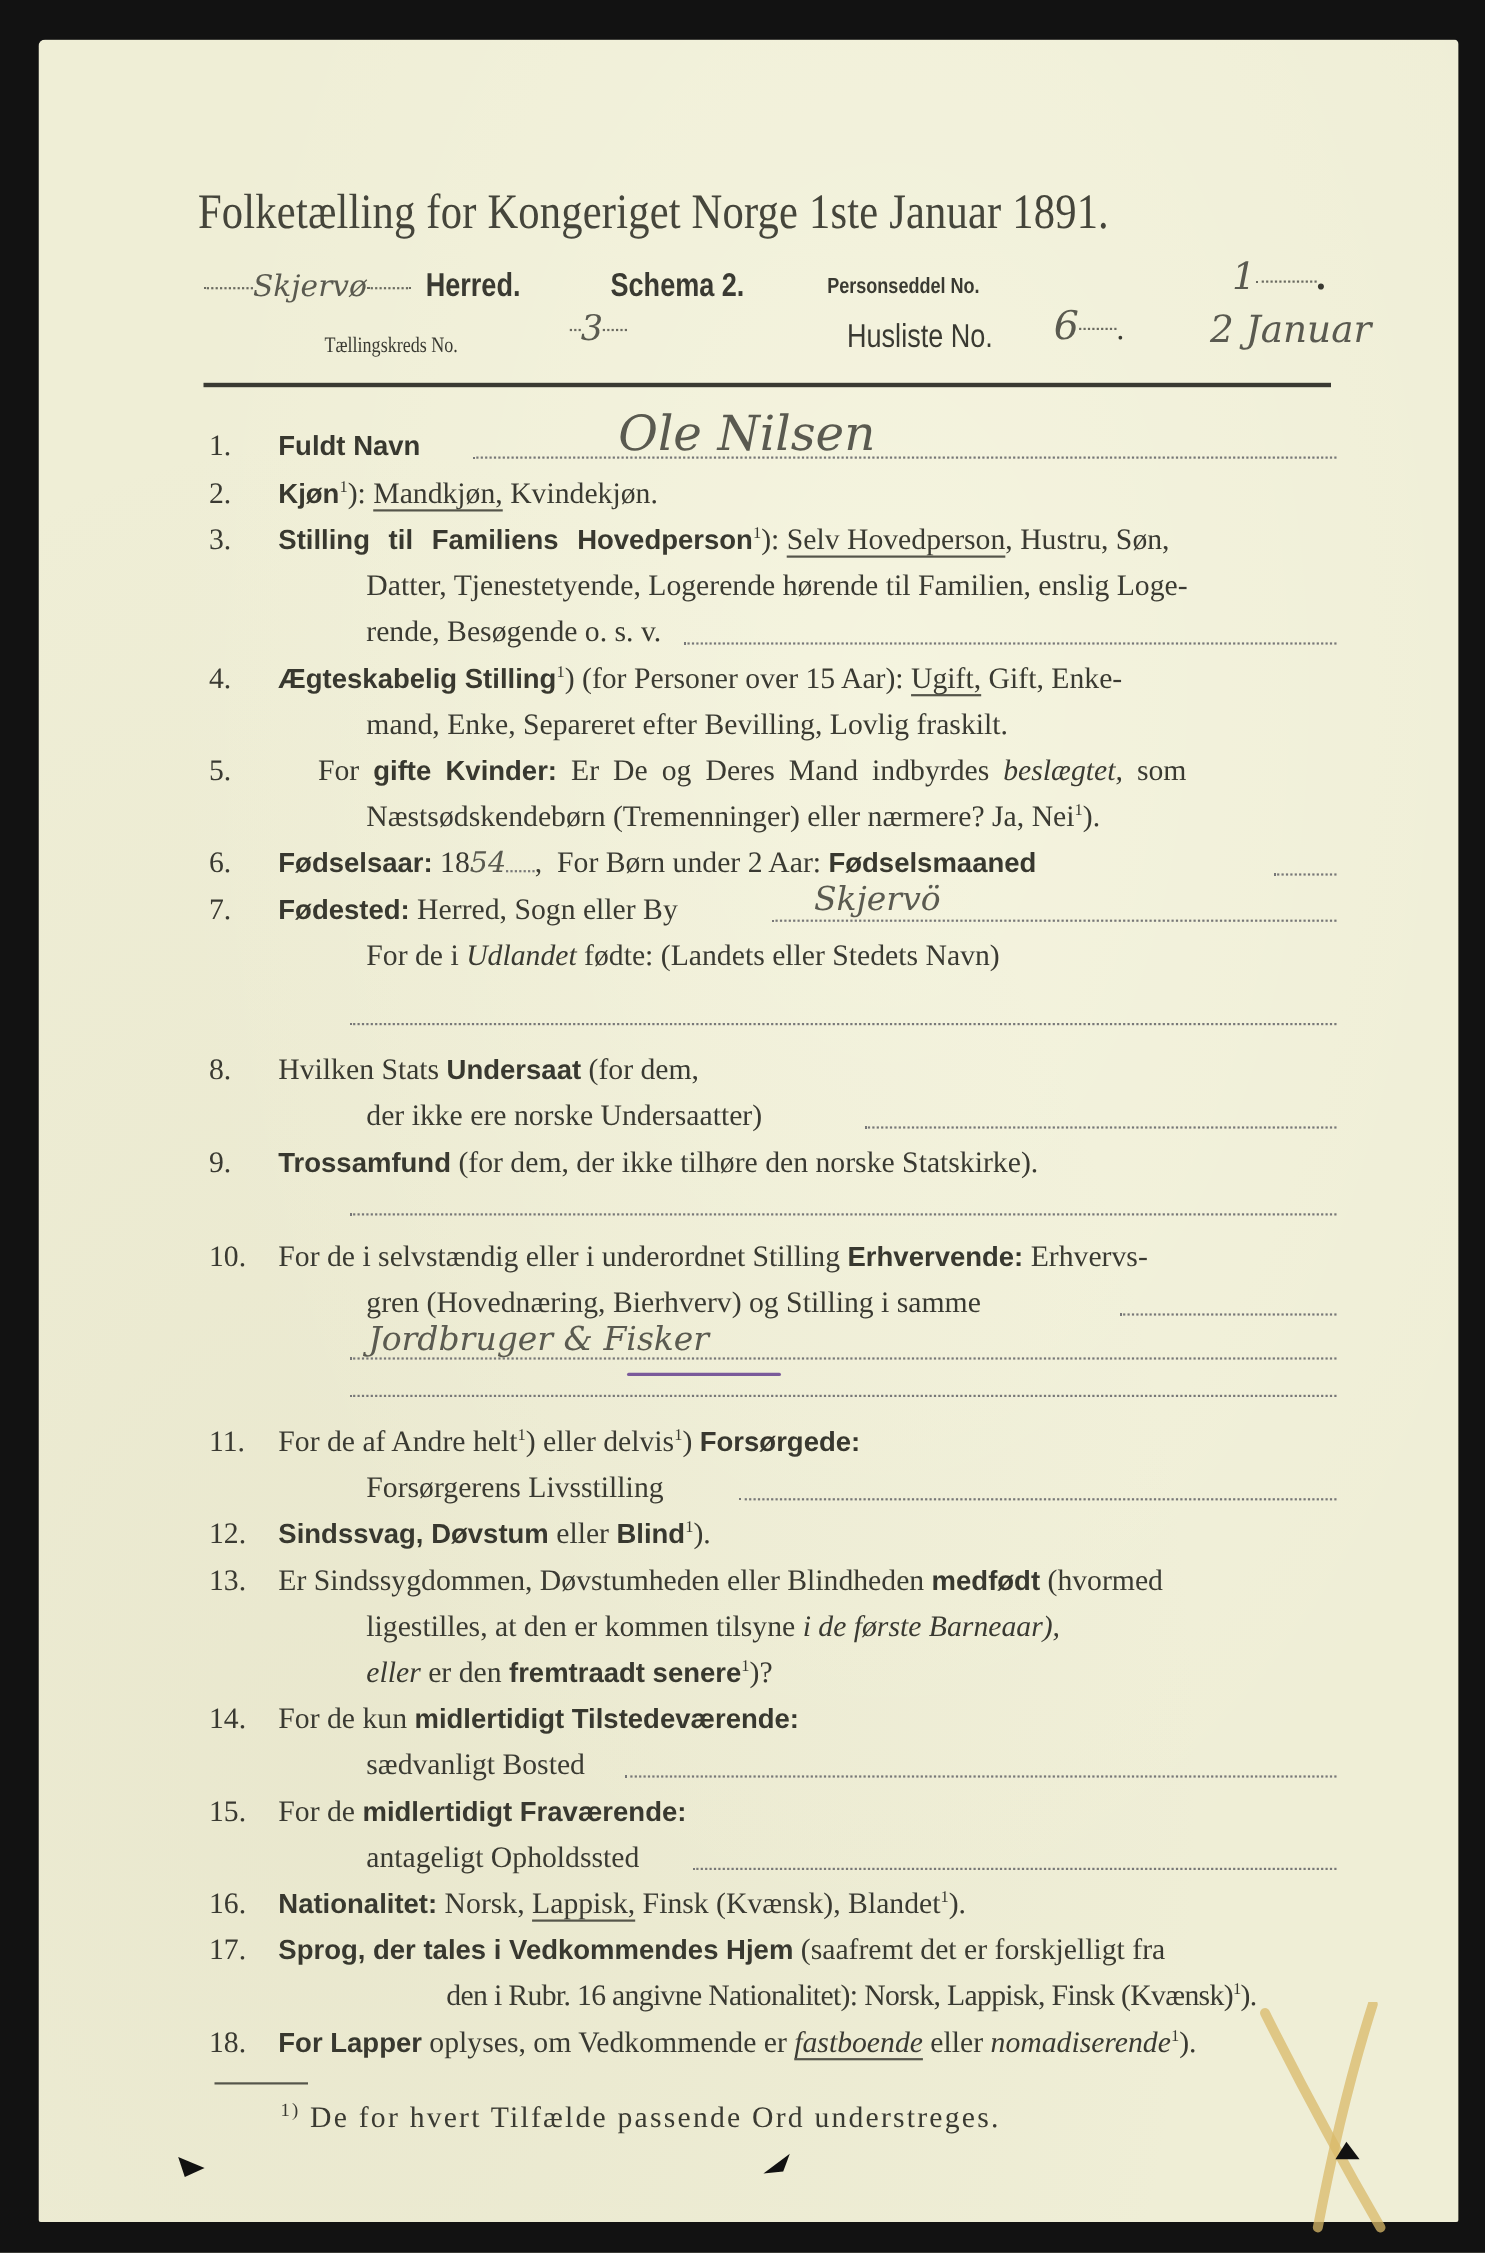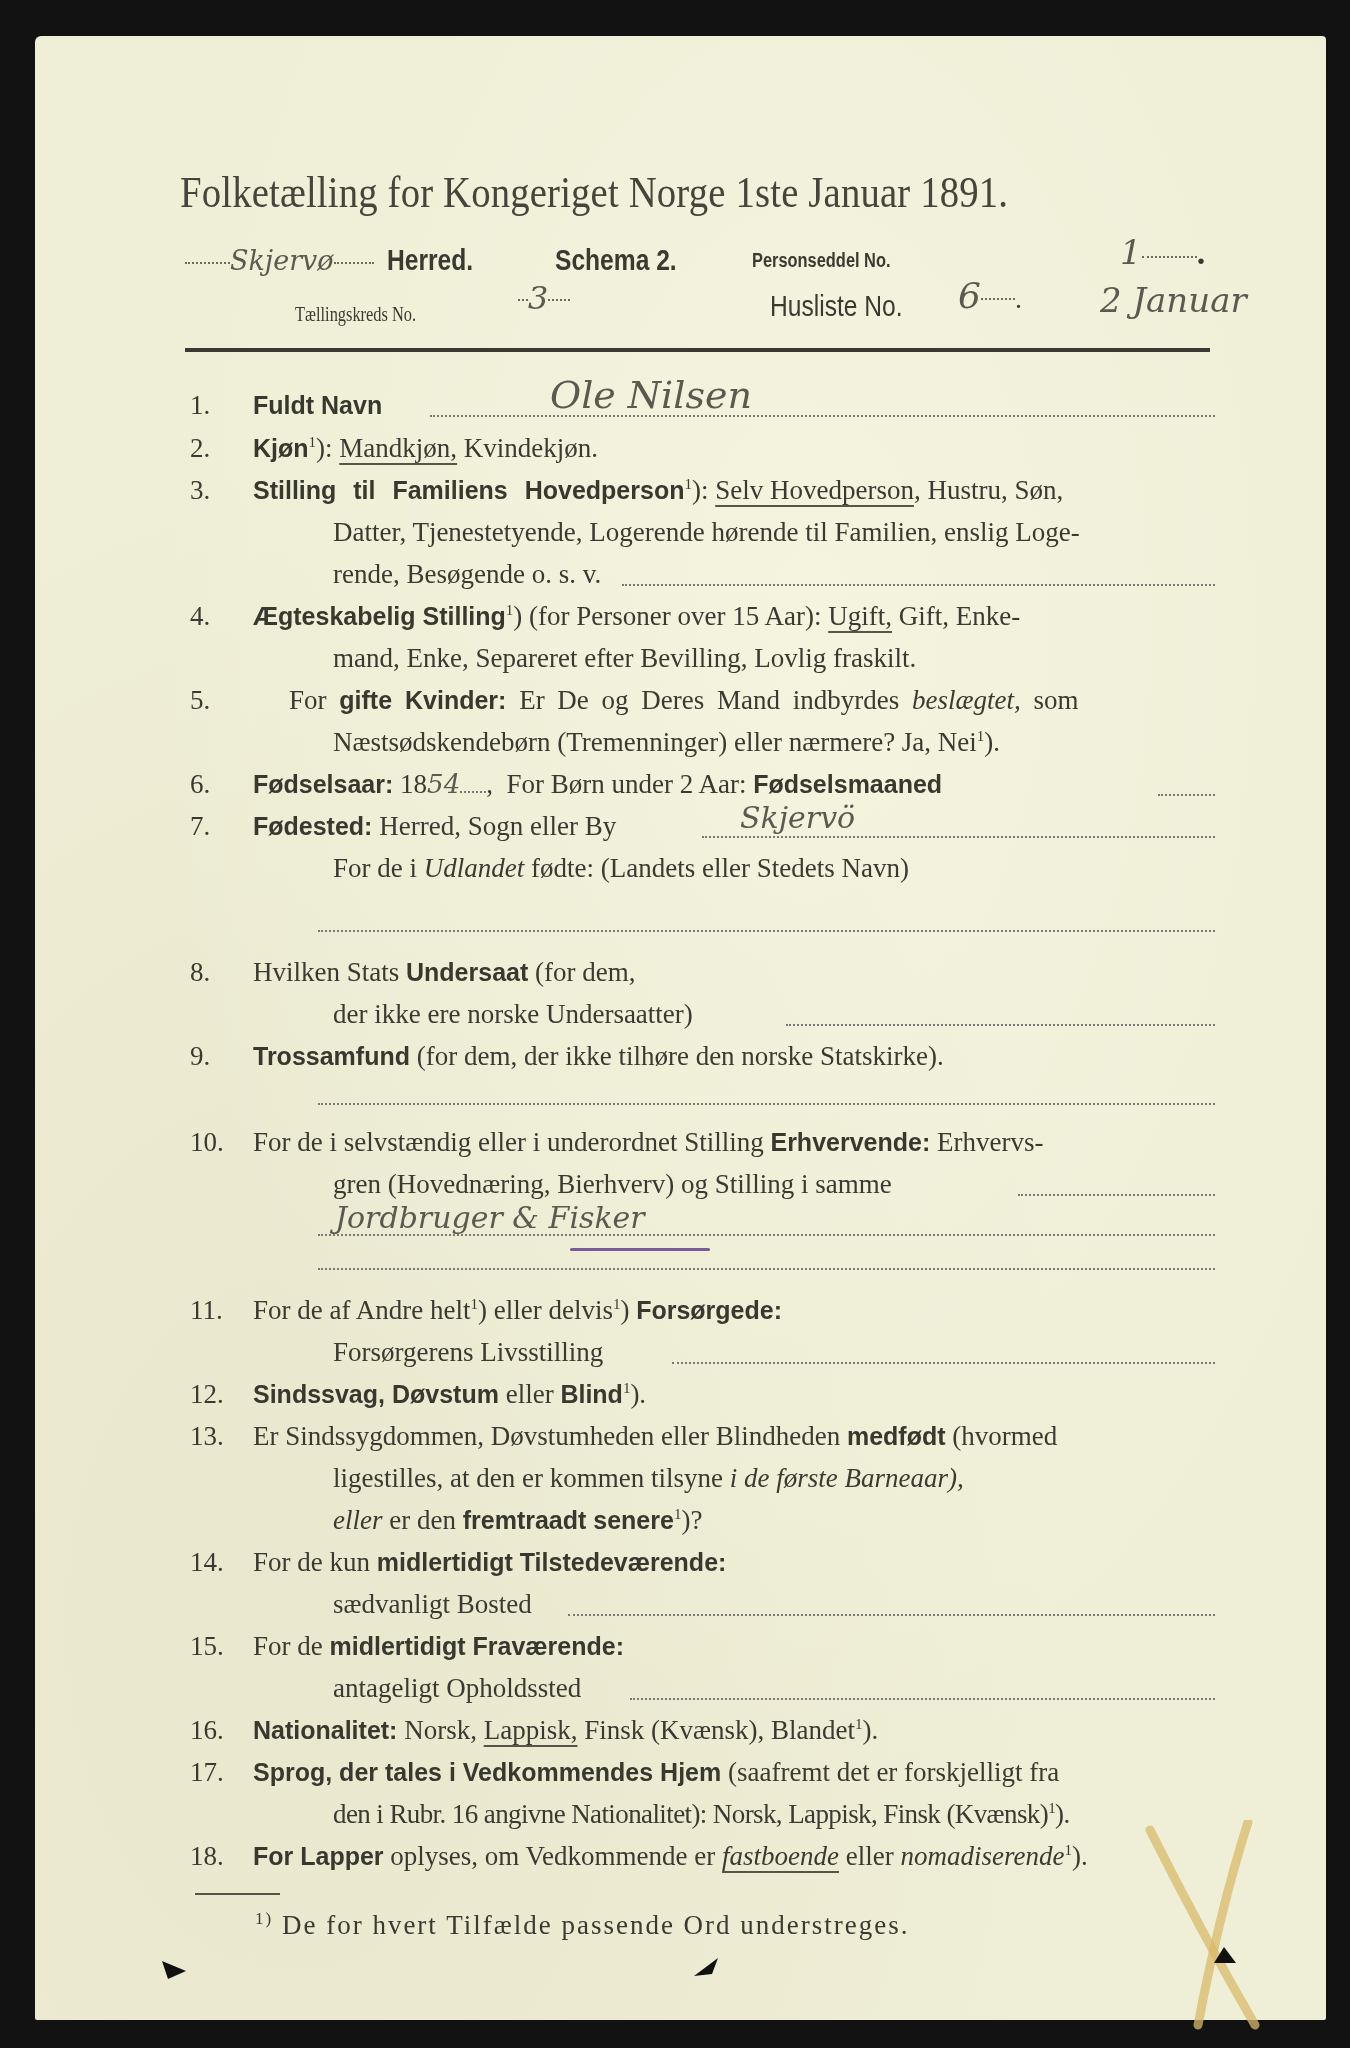--- a/index.html
+++ b/index.html
@@ -77,21 +77,21 @@
 <div class="abs hand" style="left:1100px; top:280px; font-size:34px; line-height:40px;">2 Januar</div>
 
 <div class="rule" style="left:185px; top:348px; width:1025px; height:4px;"></div>
 
 <div class="row" style="top:385px; height:40px;">
   <span class="num">1.</span>
   <span class="txt">
     <span class="b">Fuldt Navn</span>
   </span>
   <span class="line-dots" style="left:240px; right:0; top:30px;"></span>
-  <span class="abs hand" style="left:360px; top:-10px; font-size:38px;">Ole Nilsen</span>
+  <span class="abs hand" style="left:372px; top:-10px; font-size:44px;">Ole Nilsen</span>
 </div>
 
 <div class="row" style="top:428px;">
   <span class="num">2.</span>
   <span class="txt">
     <span class="b">Kjøn</span><span class="sup">1</span>):
     <span class="u">Mandkjøn,</span>
     <span>Kvindekjøn.</span>
   </span>
 </div>
@@ -287,21 +287,21 @@
 </div>
 
 <div class="row" style="top:1752px;">
   <span class="num">17.</span>
   <span class="txt">
     <span class="b">Sprog, der tales i Vedkommendes Hjem</span>
     <span>(saafremt det er forskjelligt fra</span>
   </span>
 </div>
 <div class="row" style="top:1794px;">
-  <span class="txt2" style="letter-spacing:-0.6px;"><span>den i Rubr. 16 angivne Nationalitet): Norsk, Lappisk, Finsk (Kvænsk)</span><span class="sup">1</span>).</span>
+  <span class="txt2" style="letter-spacing:-0.6px;text-align:center;"><span>den i Rubr. 16 angivne Nationalitet): Norsk, Lappisk, Finsk (Kvænsk)</span><span class="sup">1</span>).</span>
 </div>
 
 <div class="row" style="top:1836px;">
   <span class="num">18.</span>
   <span class="txt">
     <span class="b">For Lapper</span>
     <span>oplyses, om Vedkommende er</span>
     <span class="i u">fastboende</span>
     <span>eller</span>
     <span class="i">nomadiserende</span><span class="sup">1</span>).

